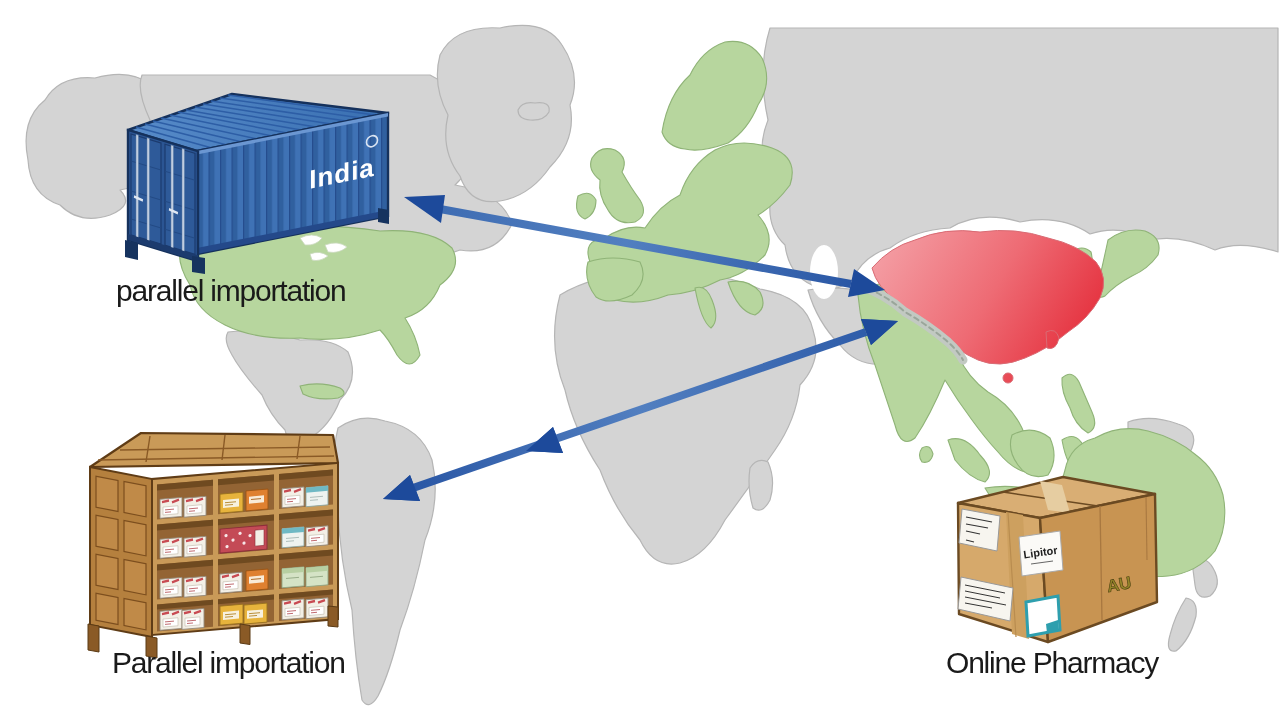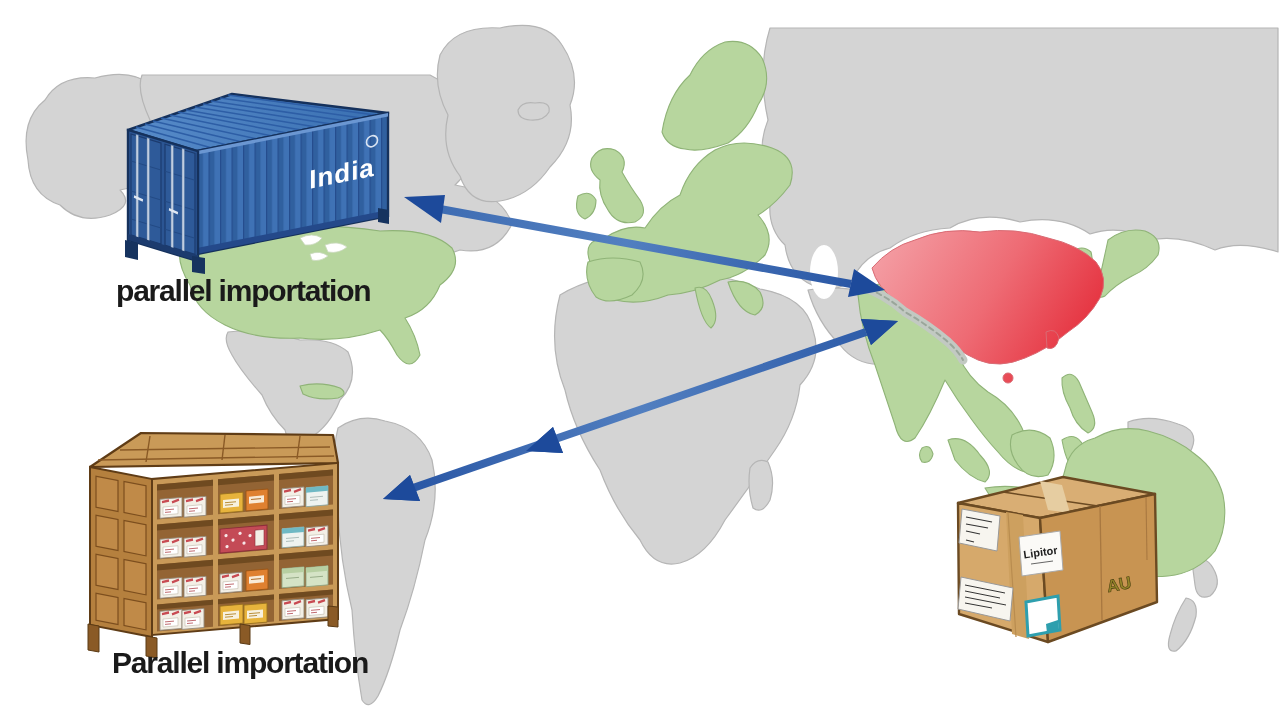--- a/index.html
+++ b/index.html
@@ -2,21 +2,21 @@
 <html><head>
 <meta charset="utf-8">
 <style>
   html,body{margin:0;padding:0;background:#ffffff;}
   .stage{
     position:relative;width:1280px;height:720px;overflow:hidden;
     background:#ffffff;font-family:"Liberation Sans",sans-serif;
   }
   .stage svg{position:absolute;left:0;top:0;}
   .caption{
-    position:absolute;font-weight:700;color:#1a1a1a;
+    position:absolute;font-weight:400;color:#1a1a1a;
     letter-spacing:-1.2px;white-space:nowrap;
     font-family:"Liberation Sans",sans-serif;
   }
   .caption.c1{left:116px;top:274px;font-size:30px;}
   .caption.c2{left:112px;top:646px;font-size:30px;}
   .caption.c3{left:946px;top:646px;font-size:30px;}
 </style>
 </head>
 <body>
 
@@ -345,13 +345,14 @@
     <g>
       <polygon points="1026,602 1058,596 1060,630 1028,636" fill="#ffffff" stroke="#2e9fae" stroke-width="3"></polygon>
       <polygon points="1046,624 1058,620 1059,630 1047,633" fill="#2e9fae"></polygon>
     </g>
     <text x="1120" y="590" text-anchor="middle" transform="rotate(-10 1120 590)" font-family="Liberation Sans, sans-serif" font-size="17" font-weight="700" fill="#95852a" stroke="#4a4010" stroke-width="0.6">AU</text>
   </g>
 </svg>
 
 <div class="caption c1">parallel importation</div>
 <div class="caption c2">Parallel importation</div>
+<div class="caption c3">Online Pharmacy</div>
 </div>
 
 </body></html>

